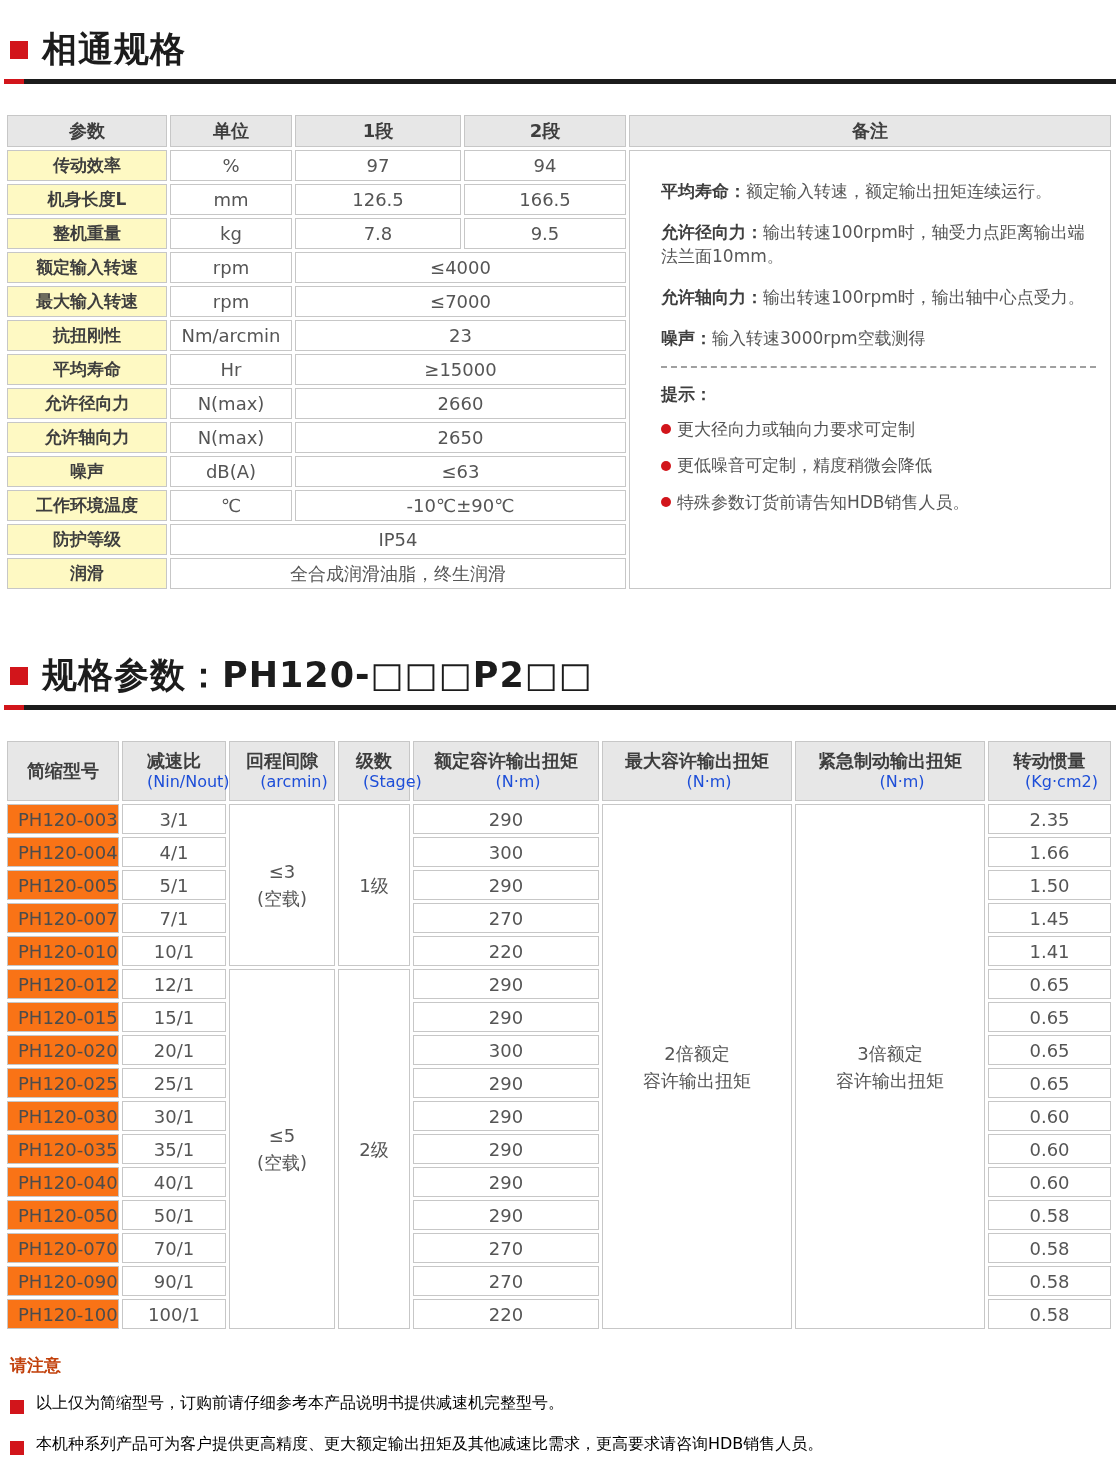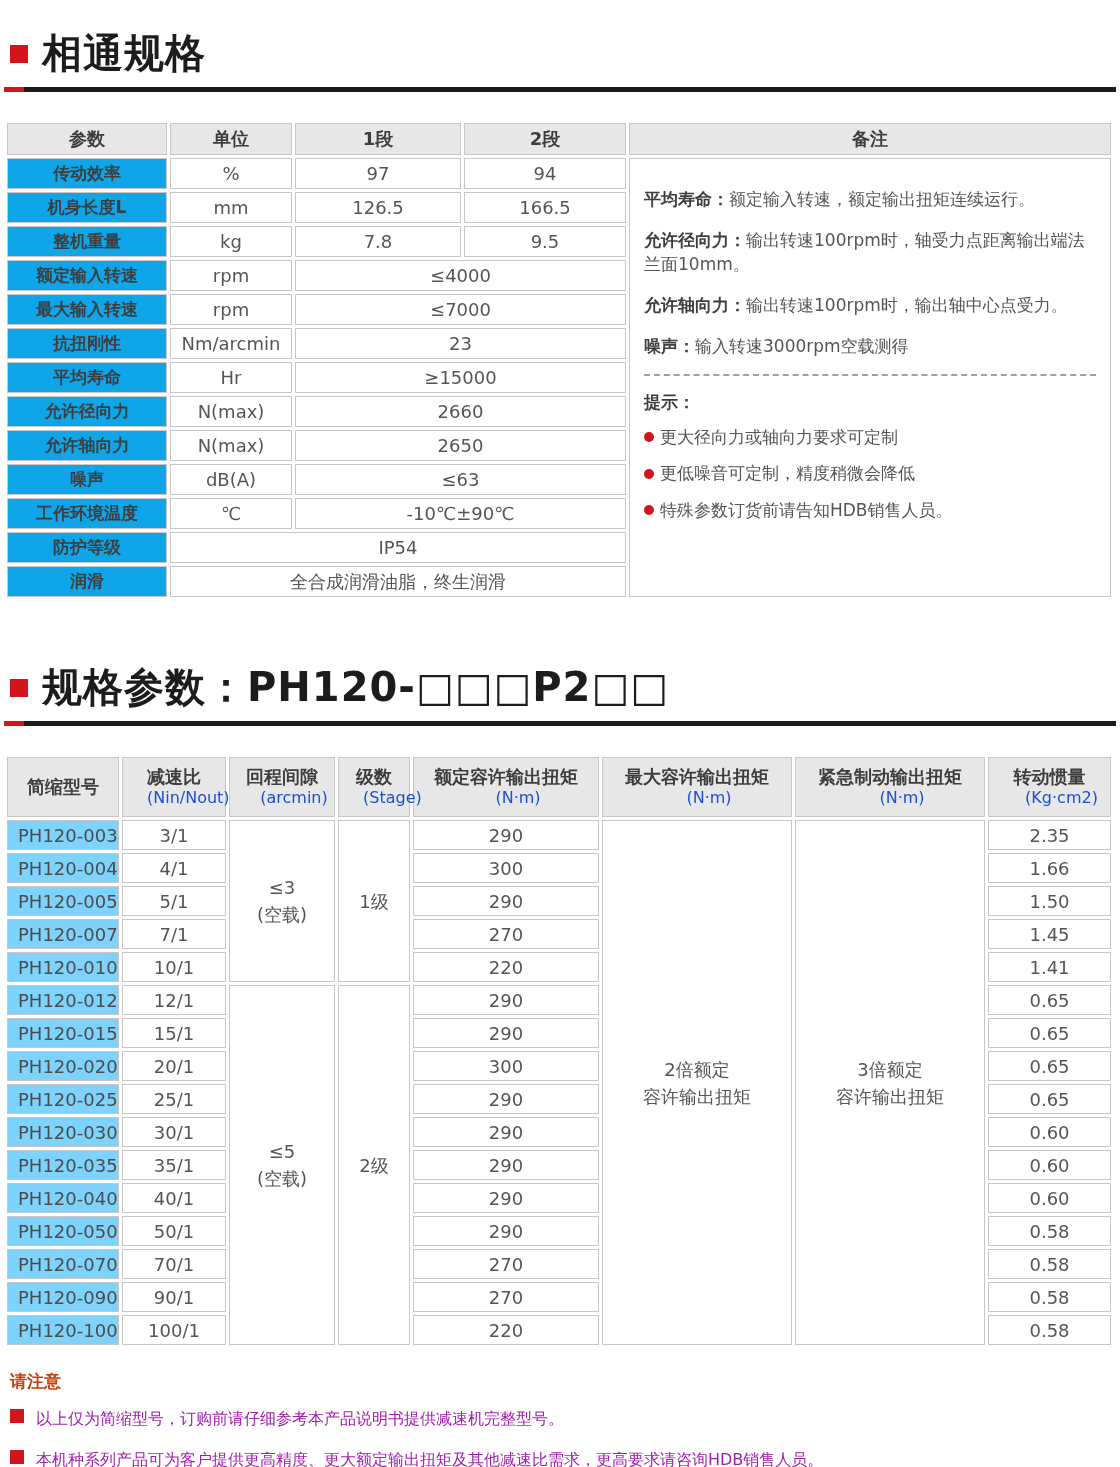--- a/index.html
+++ b/index.html
@@ -8,57 +8,57 @@
     width:1120px; height:1467px;
     font-family:"DejaVu Sans","Liberation Sans",sans-serif;
     color:#4a4a4a; position:relative; overflow:hidden;
   }
   .page { padding:0 4px; }
 
   
   .title-block { margin-top:26px; }
   .title-row { display:flex; align-items:center; padding-left:6px; }
   .red-square { width:18px; height:18px; background:#d2151b; display:inline-block; flex:0 0 auto; }
-  .title-text { font-size:40px; font-weight:bold; color:#1c1c1c; margin-left:14px; letter-spacing:1px; }
+  .title-text { font-size:35px; font-weight:bold; color:#1c1c1c; margin-left:14px; letter-spacing:1px; }
   .title-underline { position:relative; height:5px; background:#1c1c1c; margin-top:6px; }
   .title-underline .red-seg { position:absolute; left:0; top:0; width:20px; height:5px; background:#d2151b; }
 
   
   table { border-collapse:separate; border-spacing:3px; width:1110px; table-layout:fixed; margin-top:28px; }
   th, td { border:1px solid #c7c7c7; text-align:center; vertical-align:middle; background:#fff; }
   th { background:#e7e7e7; font-weight:bold; color:#3e3e3e; }
 
   
   .spec-table th { height:32px; font-size:18px; }
   .spec-table td { height:31px; font-size:18px; color:#555; }
-  .spec-table td.param { background:#0ea5e9; font-weight:bold; color:#3e3e3e; font-size:17px; }
+  .spec-table td.param { background:#fef9c3; font-weight:bold; color:#3e3e3e; font-size:17px; }
   .spec-table .remarks {
-    text-align:left; vertical-align:top; padding:28px 14px 10px 14px;
+    text-align:left; vertical-align:top; padding:28px 14px 10px 31px;
     font-size:17px; color:#555; line-height:1.45;
   }
   .remarks p { margin-bottom:16px; }
   .remarks b { color:#3e3e3e; }
   .remarks .dashed { border-top:2px dashed #a0a0a0; margin:14px 0 14px 0; }
   .remarks .tips-title { font-weight:bold; color:#3e3e3e; margin-bottom:10px; }
   .remarks ul { list-style:none; }
   .remarks li { display:flex; align-items:center; margin-bottom:12px; }
   .remarks .dot { width:10px; height:10px; border-radius:50%; background:#d2151b; margin-right:6px; flex:0 0 auto; }
 
   
   .model-table th { height:60px; font-size:18px; line-height:1.3; }
   .model-table th .sub { display:block; font-weight:normal; font-size:16px; color:#1d4ed8;margin-left:24px; }
   .model-table td { height:30px; font-size:18px; color:#555; }
-  .model-table td.model { background:#7dd3fc; text-align:left; padding-left:10px; color:#4c4c4c; }
+  .model-table td.model { background:#f97316; text-align:left; padding-left:10px; color:#4c4c4c; }
   .model-table td.merged { font-size:18px; color:#555; line-height:1.5; }
 
   
   .notes { margin:22px 0 0 6px; }
   .notes-title { color:#c2410c; font-size:17px; font-weight:bold; margin-bottom:16px; }
   .notes ul { list-style:none; }
-  .notes li { display:flex; align-items:flex-start; margin-bottom:20px; font-size:16px; color:#a21caf; }
+  .notes li { display:flex; align-items:flex-end; margin-bottom:20px; font-size:16px; color:#000000; }
   .notes .sq { width:14px; height:14px; background:#d2151b; margin-right:12px; flex:0 0 auto; }
 </style>
 </head>
 <body>
 
 <div class="page">
 
   <div class="title-block">
     <div class="title-row">
       <span class="red-square"></span>

